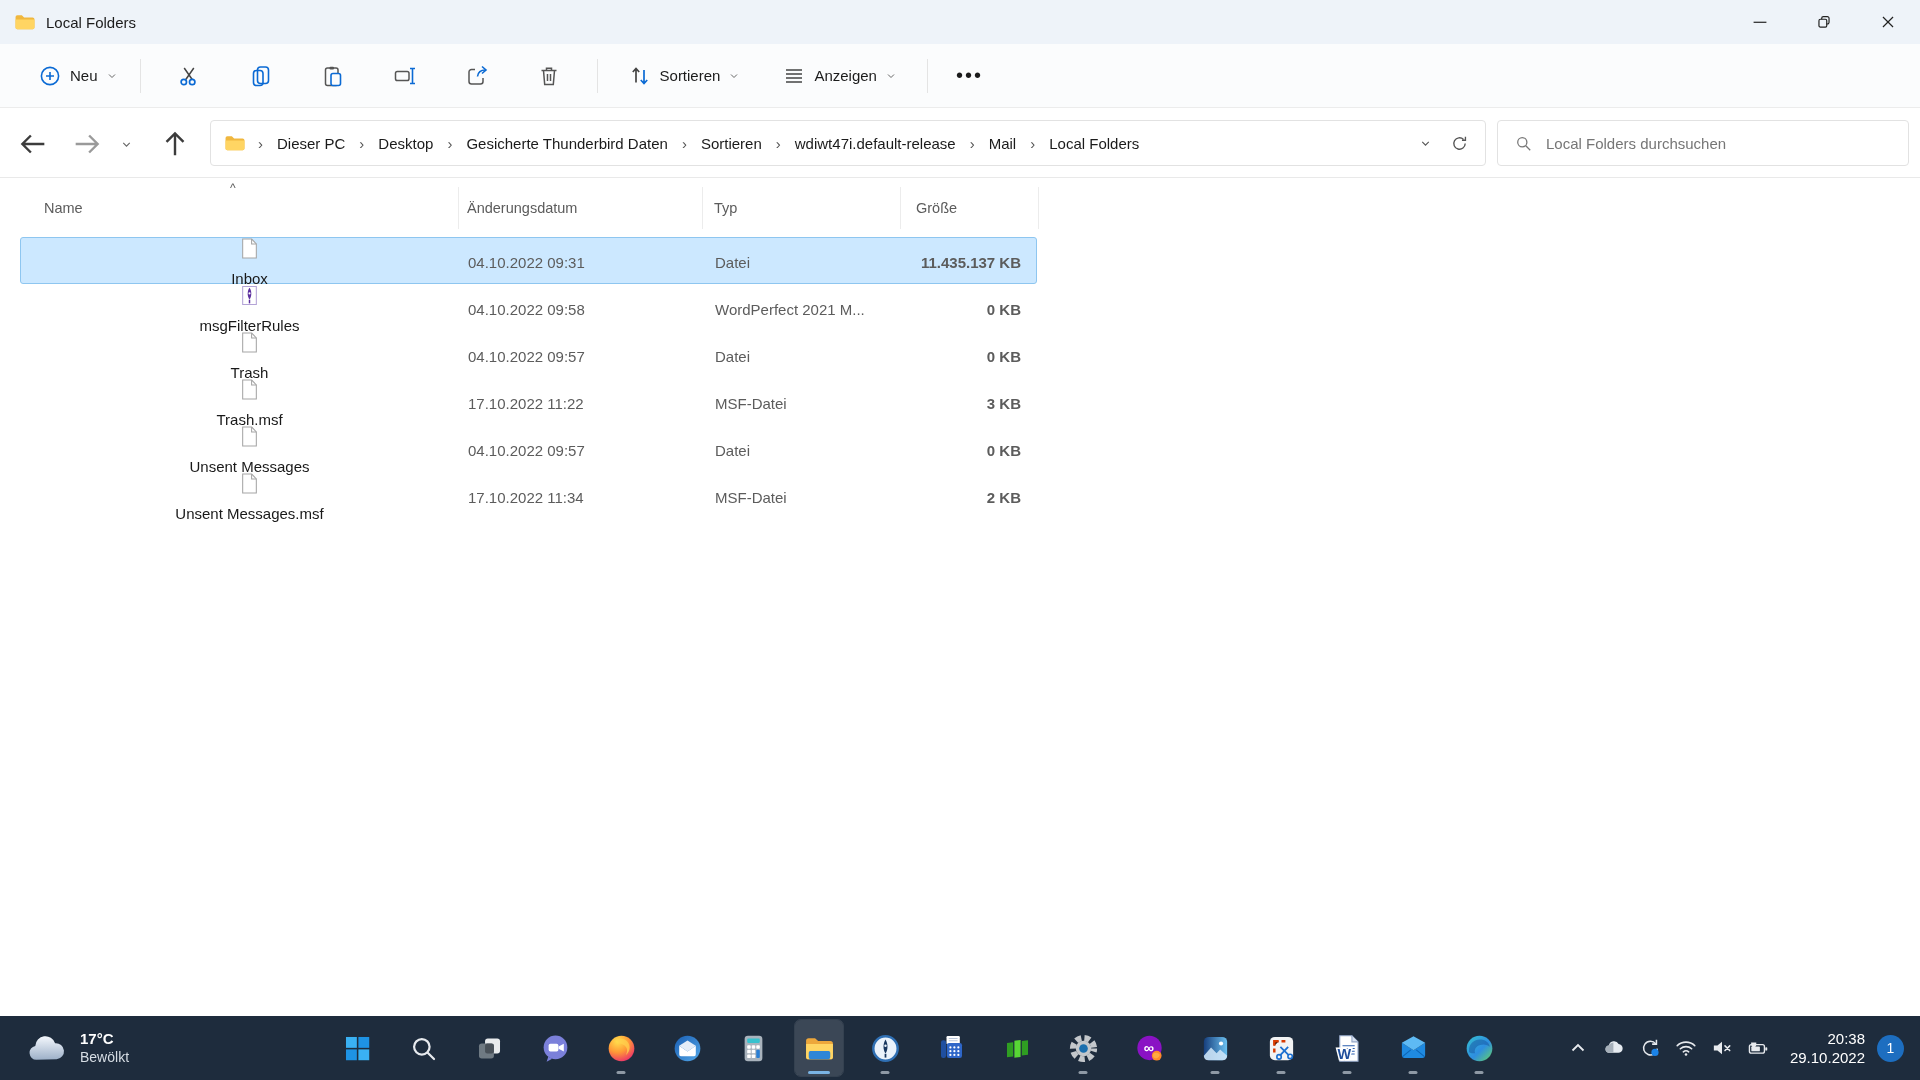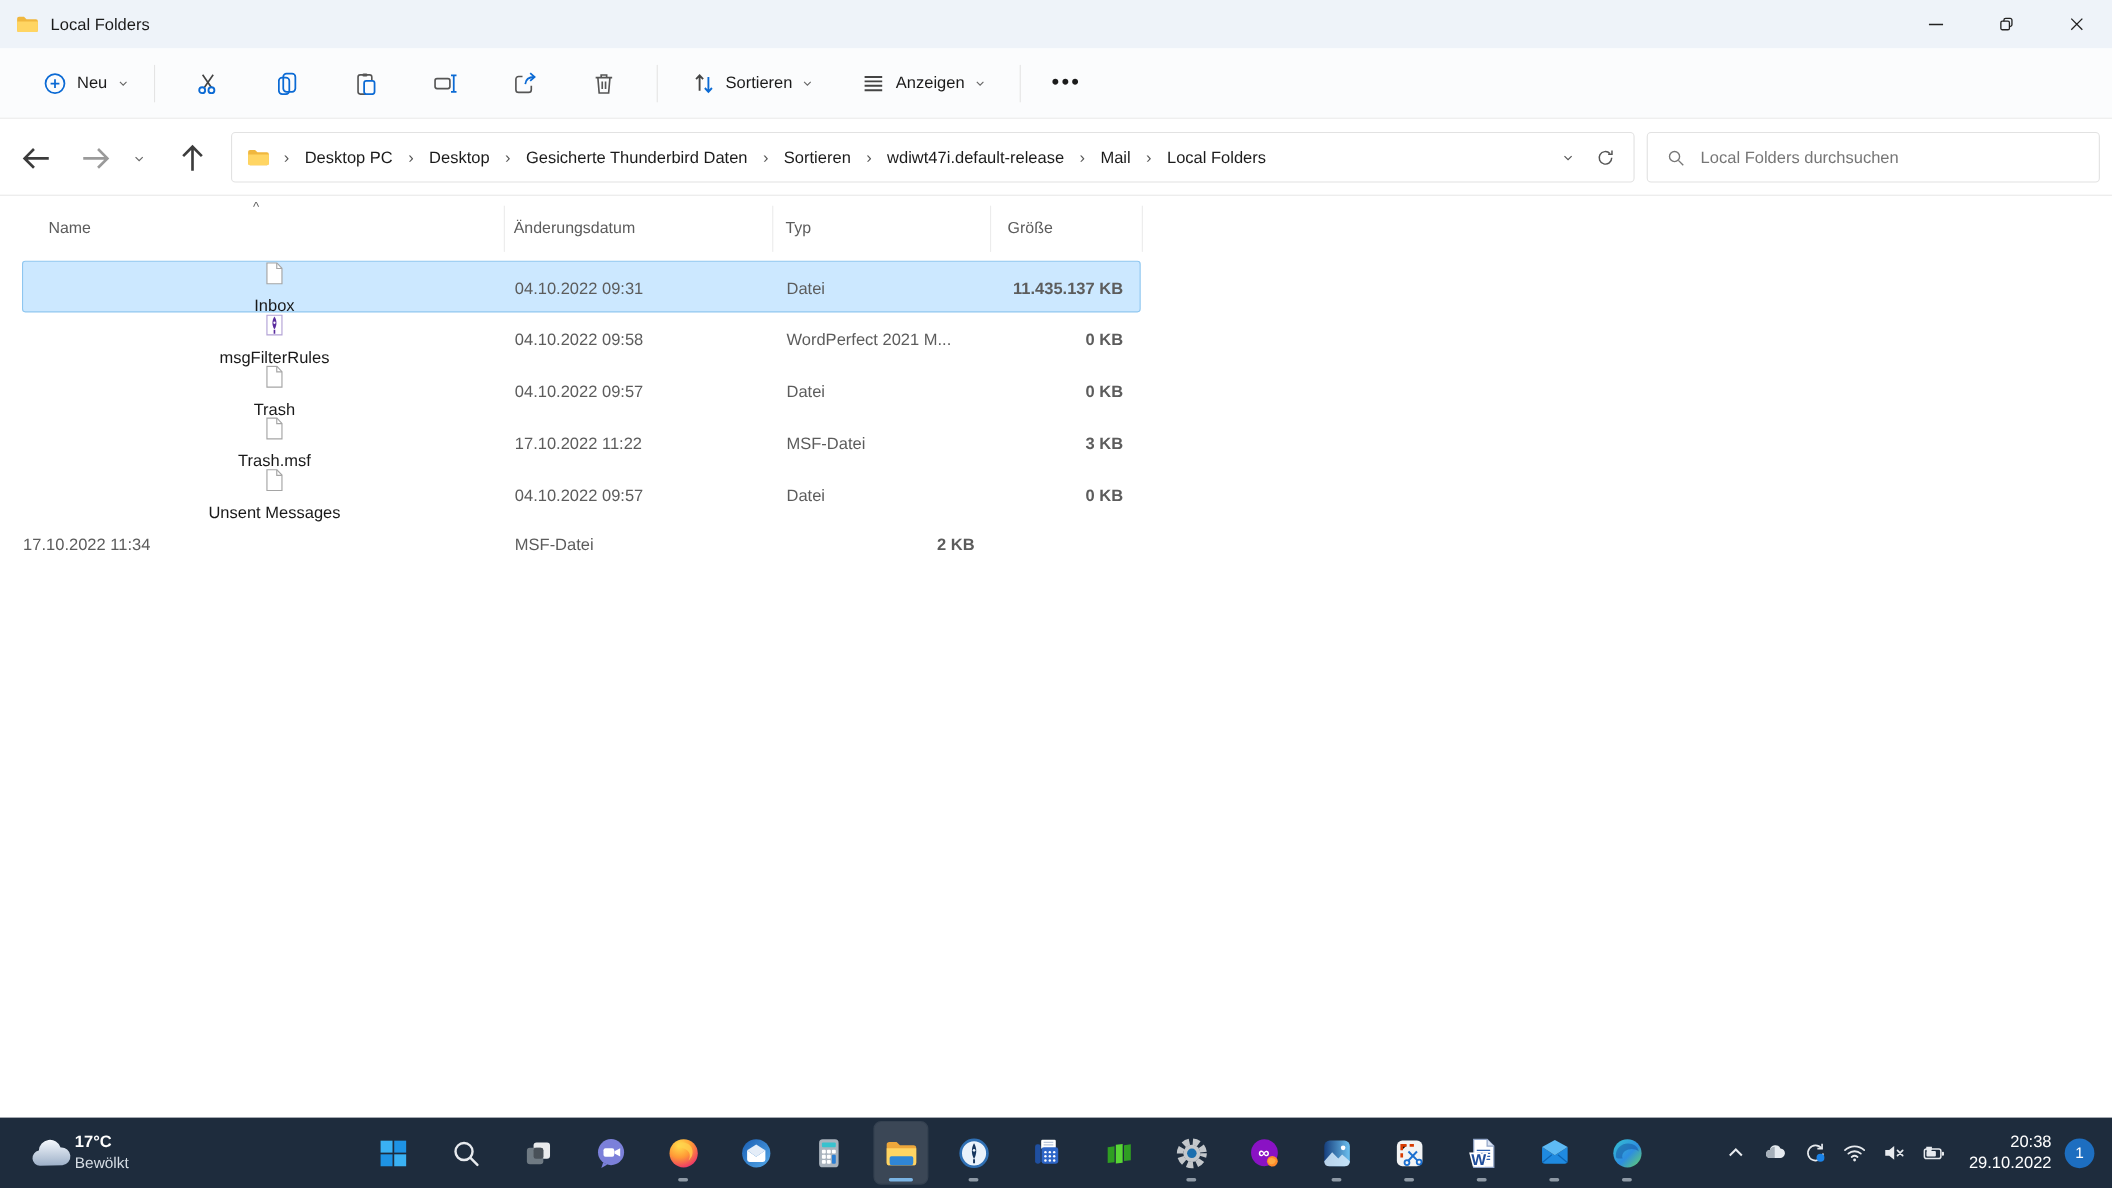--- a/index.html
+++ b/index.html
@@ -67,21 +67,21 @@
     display:flex; align-items:center; }
   .statusbar .stext { font-size:14.5px; color:#33445a; }
   .sdiv { width:1px; height:17px; background:#cfcfcf; margin:0 14px; }
   .viewtoggles { position:absolute; right:10px; top:3px; display:flex; gap:6px; align-items:center; }
   .vtbtn { width:30px; height:30px; border-radius:3px; display:flex; align-items:center; justify-content:center; }
   .vtbtn.active { background:#d9ecf9; border:1.5px solid #3297e2; }
   .vtbtn svg { width:18px; height:18px; }
 
   
   .taskbar { position:absolute; left:0; top:1016px; width:1920px; height:64px; background:#1e2c3d; }
-  .weather { position:absolute; left:14px; top:0; height:64px; display:flex; align-items:center; padding:0 10px; }
+  .weather { position:absolute; left:14px; top:0; height:64px; display:flex; align-items:center; gap:12px; padding:0 10px; }
   .weather svg { width:44px; height:30px; }
   .wtemp { font-size:15px; font-weight:bold; color:#fff; line-height:1.25; }
   .wcond { font-size:14px; color:#d6dde4; line-height:1.25; }
   .tbicons { position:absolute; left:333px; top:0; height:64px; display:flex; align-items:center; gap:18px; }
   .tbslot { width:48px; height:56px; position:relative; display:flex; align-items:center; justify-content:center; border-radius:6px; }
   .tbslot.active { background:rgba(255,255,255,.13); outline:1px solid rgba(255,255,255,.10); }
   .tbslot svg { width:31px; height:31px; }
   .rundot { position:absolute; bottom:2px; left:50%; transform:translateX(-50%); width:9px; height:3.5px;
     border-radius:2px; background:#8e99a5; }
   .tbslot.active .rundot { width:22px; background:#7ab4e4; }
@@ -234,21 +234,21 @@
         </svg>
       </div>
 
     <div class="addrbar">
       <svg class="ficon" viewBox="0 0 24 20">
           <path d="M1.5 4.5a2 2 0 0 1 2-2h5L11 5h9.5a2 2 0 0 1 2 2V16a2 2 0 0 1-2 2H3.5a2 2 0 0 1-2-2z" fill="#f0b73e"></path>
           <path d="M1.5 7.2h21V16a2 2 0 0 1-2 2H3.5a2 2 0 0 1-2-2z" fill="#ffd563"></path>
         </svg>
       <div class="crumbs" id="crumbs">
           <span class="crumbsep">›</span>
-          <span class="crumb">Desktop PC</span>
+          <span class="crumb">Dieser PC</span>
           <span class="crumbsep">›</span>
           <span class="crumb">Desktop</span>
           <span class="crumbsep">›</span>
           <span class="crumb">Gesicherte Thunderbird Daten</span>
           <span class="crumbsep">›</span>
           <span class="crumb">Sortieren</span>
           <span class="crumbsep">›</span>
           <span class="crumb">wdiwt47i.default-release</span>
           <span class="crumbsep">›</span>
           <span class="crumb">Mail</span>
@@ -354,20 +354,29 @@
                 <path d="M10 1v4.8h4.5" fill="none" stroke="#a5a5a5"></path>
               </svg>
             </span>
             <span>Unsent Messages</span>
           </span>
           <span class="fcell mod">04.10.2022 09:57</span>
           <span class="fcell typ">Datei</span>
           <span class="fcell siz">0 KB</span>
         </div>
         <div class="frow">
+          <span class="fcell name">
+            <span style="display:flex">
+              <svg viewBox="0 0 16 20">
+                <path d="M1.5 1h8.6l4.4 4.6V19h-13z" fill="#fff" stroke="#a5a5a5"></path>
+                <path d="M10 1v4.8h4.5" fill="none" stroke="#a5a5a5"></path>
+              </svg>
+            </span>
+            <span>Unsent Messages.msf</span>
+          </span>
           <span class="fcell mod">17.10.2022 11:34</span>
           <span class="fcell typ">MSF-Datei</span>
           <span class="fcell siz">2 KB</span>
         </div>
       </div>
   </div>
 
 </div>
 
 <div class="taskbar">

